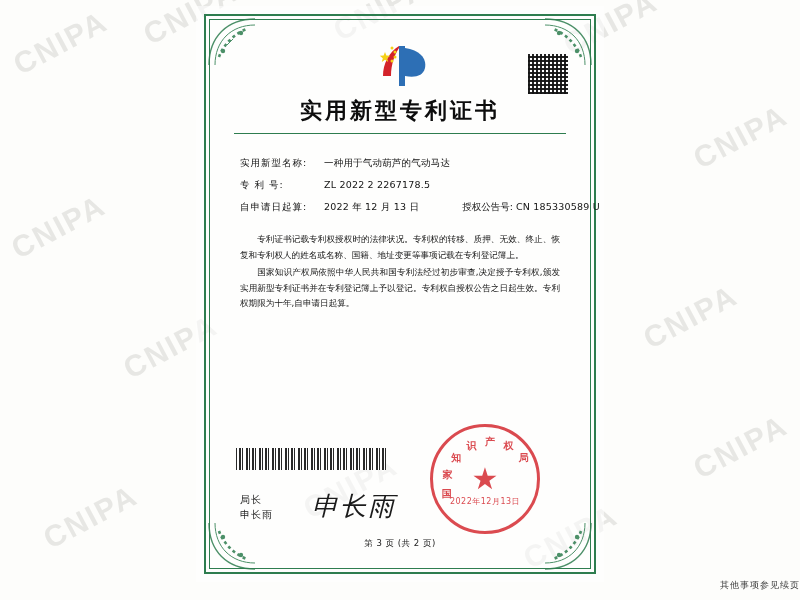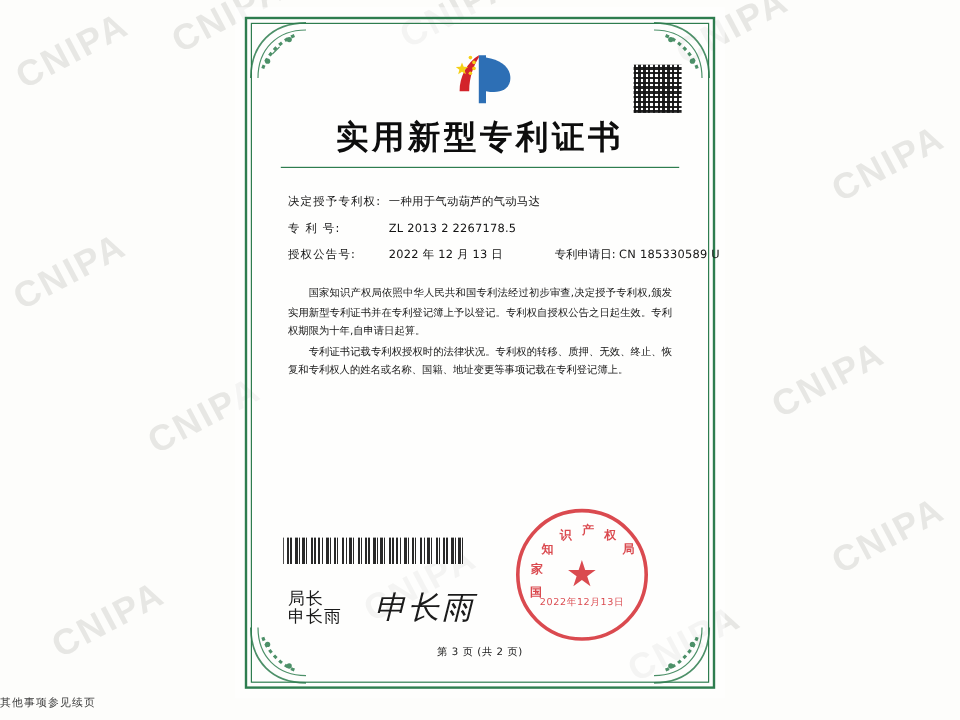--- a/index.html
+++ b/index.html
@@ -96,21 +96,21 @@
     height: 50px;
   }
   .emblem {
     display: inline-block;
     width: 62px;
     height: 48px;
     position: relative;
   }
   .title {
     text-align: center;
-    font-size: 27px;
+    font-size: 22px;
     font-weight: bold;
     letter-spacing: 3px;
     color: #0d0d0d;
     margin-top: 4px;
     font-family: "DejaVu Sans", sans-serif;
   }
   .title-rule {
     margin: 7px 8px 0 8px;
     border-top: 1px solid #2e7d4f;
   }
@@ -152,21 +152,21 @@
     background:
       repeating-linear-gradient(90deg,
         #111 0 1px, #fff 1px 3px, #111 3px 5px, #fff 5px 6px,
         #111 6px 7px, #fff 7px 10px, #111 10px 12px, #fff 12px 13px);
     opacity: .9;
   }
   .sign-block {
     position: absolute;
     left: 14px;
     bottom: 40px;
-    font-size: 14px;
+    font-size: 10px;
     line-height: 15px;
     letter-spacing: 1px;
   }
   .signature {
     position: absolute;
     left: 86px;
     bottom: 38px;
     font-size: 26px;
     font-family: "DejaVu Serif", serif;
     font-style: italic;
@@ -219,21 +219,21 @@
     bottom: 12px;
     text-align: center;
     font-size: 8.5px;
     color: #1a1a1a;
     letter-spacing: .5px;
   }
   .footer-note {
     position: absolute;
     left: 0; right: 0;
     bottom: 8px;
-    text-align: left;
+    text-align: right;
     font-size: 9px;
     color: #3a3a3a;
     letter-spacing: 1px;
   }
 </style>
 </head>
 <body>
 
 <div id="page">
 
@@ -315,38 +315,38 @@
             </g>
           </svg>
         </span>
       </div>
 
       <div class="title">实用新型专利证书</div>
       <div class="title-rule"></div>
 
       <div class="fields">
         <div class="row">
-          <span class="lbl">决定授予专利权:</span><span class="val">一种用于气动葫芦的气动马达</span>
+          <span class="lbl">实用新型名称:</span><span class="val">一种用于气动葫芦的气动马达</span>
         </div>
         <div class="row">
-          <span class="lbl">专 利 号:</span><span class="val">ZL 2013 2 2267178.5</span>
+          <span class="lbl">专 利 号:</span><span class="val">ZL 2022 2 2267178.5</span>
         </div>
         <div class="row row2">
           <span class="seg">
-            <span class="lbl">授权公告号:</span><span class="val">2022 年 12 月 13 日</span>
+            <span class="lbl">自申请日起算:</span><span class="val">2022 年 12 月 13 日</span>
           </span>
           <span class="seg seg2">
-            <span>专利申请日:</span>
+            <span>授权公告号:</span>
             <span class="val">CN 185330589 U</span>
           </span>
         </div>
       </div>
 
+      <div class="para">专利证书记载专利权授权时的法律状况。专利权的转移、质押、无效、终止、恢复和专利权人的姓名或名称、国籍、地址变更等事项记载在专利登记簿上。</div>
       <div class="para">国家知识产权局依照中华人民共和国专利法经过初步审查,决定授予专利权,颁发实用新型专利证书并在专利登记簿上予以登记。专利权自授权公告之日起生效。专利权期限为十年,自申请日起算。</div>
-      <div class="para">专利证书记载专利权授权时的法律状况。专利权的转移、质押、无效、终止、恢复和专利权人的姓名或名称、国籍、地址变更等事项记载在专利登记簿上。</div>
 
       <div class="barcode"></div>
 
       <div class="sign-block">
         <div>局长</div>
         <div>申长雨</div>
       </div>
 
       <div class="signature">申长雨</div>
 

